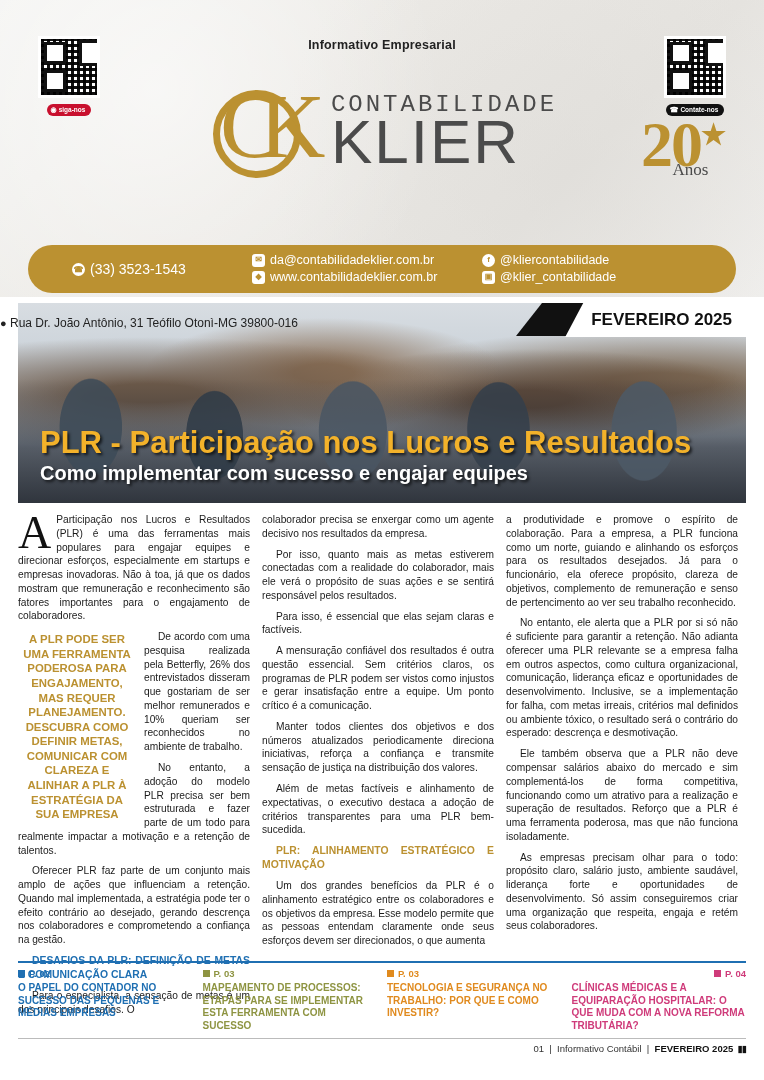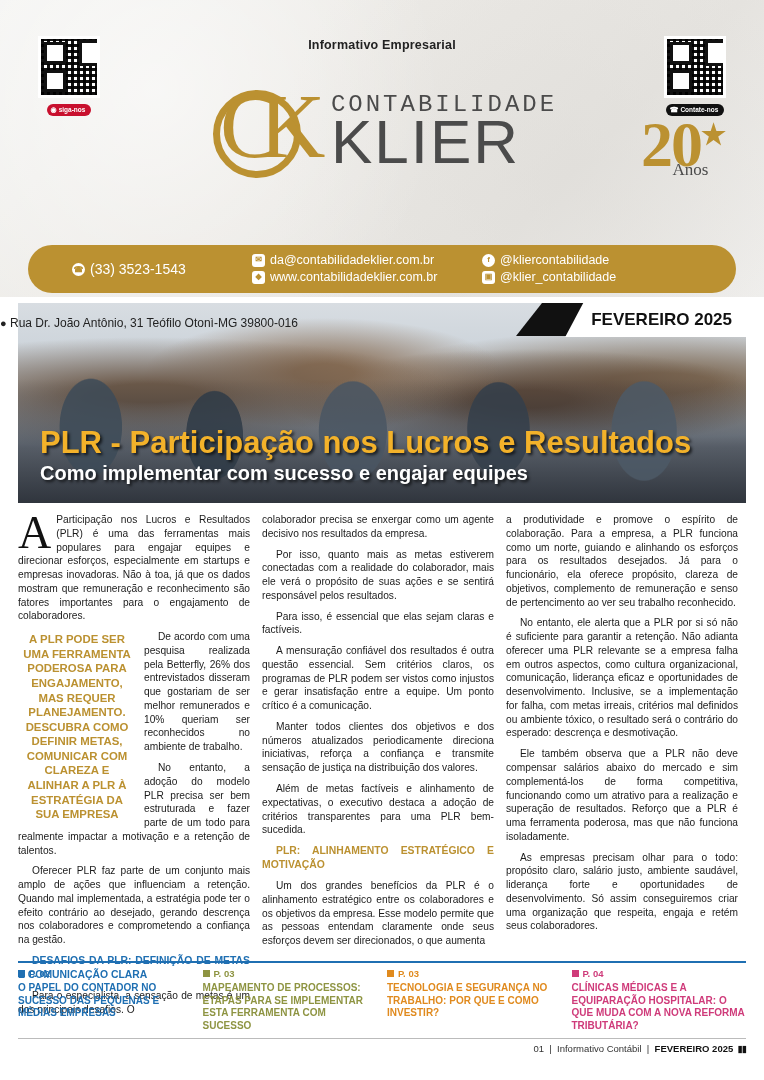--- a/index.html
+++ b/index.html
@@ -265,21 +265,21 @@
   .fcol { width: 178px; }
   .fcol .pg {
     font-size: 9.5px; font-weight: bold; margin-bottom: 3px;
     display: flex; align-items: center; gap: 4px;
   }
   .sq { width: 7px; height: 7px; display:inline-block; }
   .fcol .txt { font-size: 10px; font-weight: bold; line-height: 1.25; }
   .c-blue .pg, .c-blue .txt { color: #1f6fb2; }
   .c-olive .pg, .c-olive .txt { color: #8e9442; }
   .c-orange .pg, .c-orange .txt { color: #e08a1e; }
-  .c-pink .pg, .c-pink .txt { color: #cf3b7a; }
+  .c-pink .pg, .c-pink .txt { color: #cf3b7a; justify-content: flex-end; }
   .c-blue .sq { background: #1f6fb2; }
   .c-olive .sq { background: #8e9442; }
   .c-orange .sq { background: #e08a1e; }
   .c-pink .sq { background: #cf3b7a; }
 
   .footer-bar {
     margin-top: 6px;
     border-top: 1px solid #bbb;
     padding-top: 4px;
     text-align: right;

